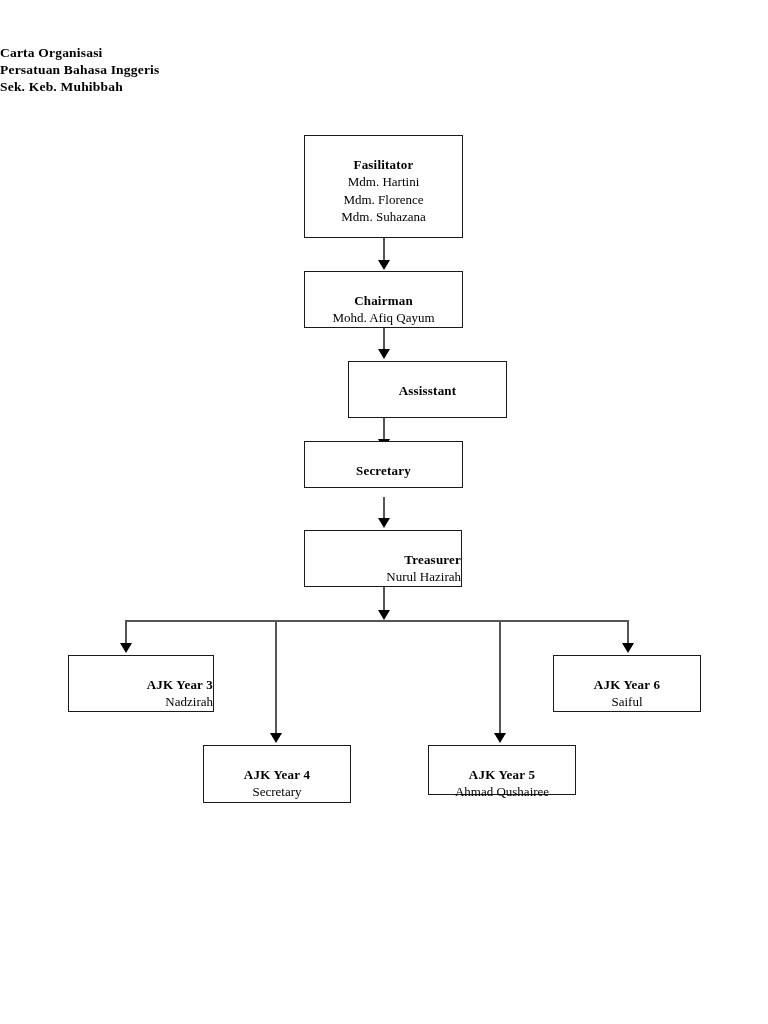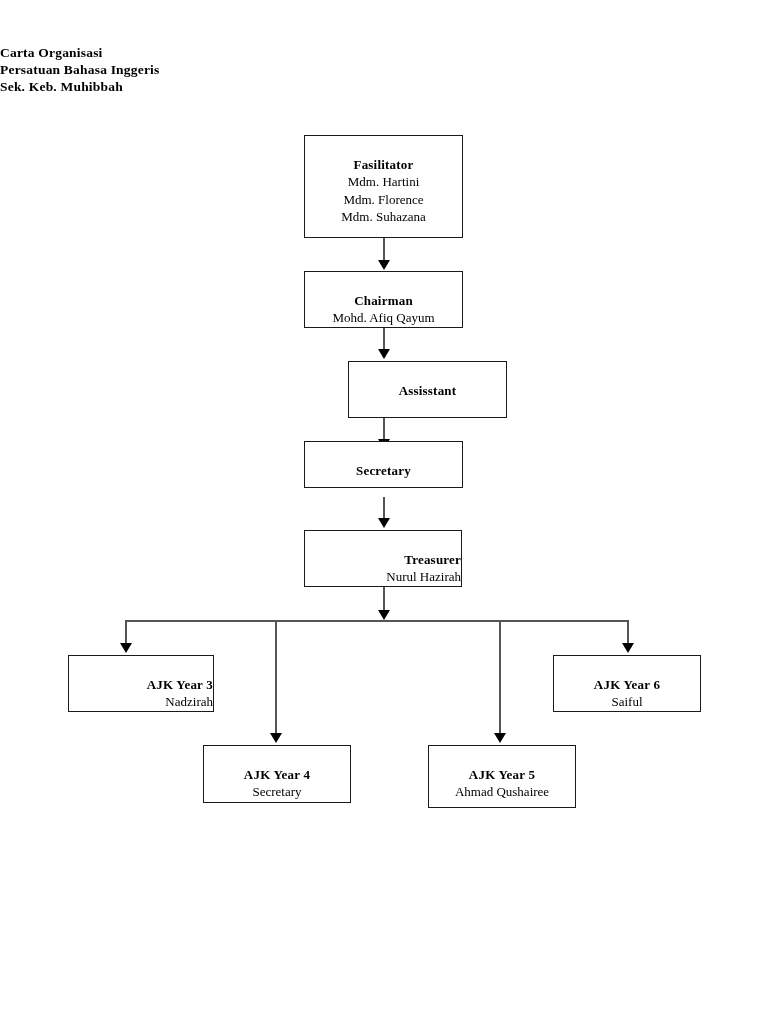--- a/index.html
+++ b/index.html
@@ -153,18 +153,18 @@
   <div class="node" style="left:553px; top:655px; width:148px; height:57px;">
     <div class="role">AJK Year 6</div>
     <div class="person">Saiful</div>
   </div>
 
   <div class="node" style="left:203px; top:745px; width:148px; height:58px;">
     <div class="role">AJK Year 4</div>
     <div class="person">Secretary</div>
   </div>
 
-  <div class="node" style="left:428px; top:745px; width:148px; height:63px;">
+  <div class="node" style="left:428px; top:745px; width:148px; height:50px;">
     <div class="role">AJK Year 5</div>
     <div class="person">Ahmad Qushairee</div>
   </div>
 
 </div>
 
 </body></html>

